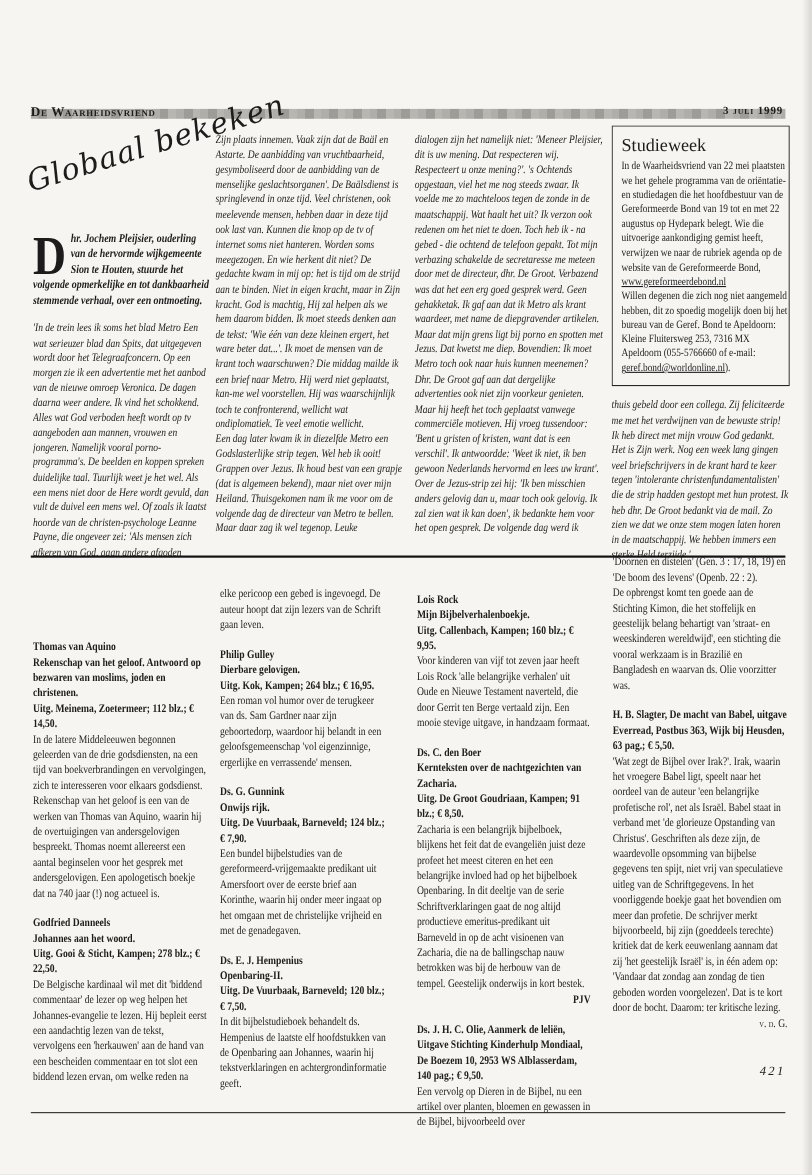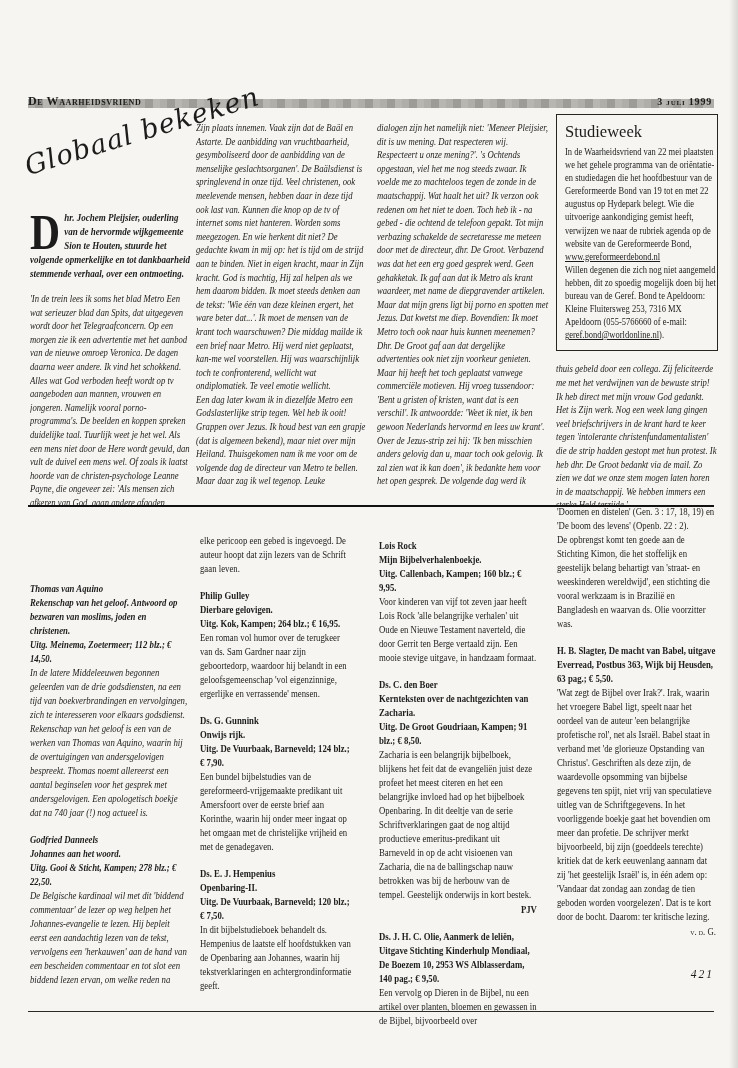--- a/index.html
+++ b/index.html
@@ -70,21 +70,21 @@
   
   .section-rule {
     position:absolute; left:28px; top:505px; width:686px; height:0;
     border-top:2.6px solid #121212;
   }
   .ank-title {
     position:absolute; left:28px; top:511px; margin:0;
     font-family:"Liberation Serif",serif; font-weight:normal;
     font-size:35px; letter-spacing:.4px;
   }
-  .acol1 { left:30px;  top:582px; width:158px; height:428px;font-style:italic; }
+  .acol1 { left:30px;  top:582px; width:158px; height:428px; }
   .acol2 { left:200px; top:515px; width:153px; height:495px;margin-top:19px; }
   .acol3 { left:379px; top:539px; width:158px; height:495px; }
   .acol4 { left:557px; top:505px; width:159px; height:495px; }
 
   .entry { margin:0 0 13px 0; }
   .bh   { font-weight:bold; font-size:10.5px; line-height:14px; }
   .brev { font-size:10.5px; line-height:14px; margin:0; }
   .cont { margin:0 0 13px 0; }
   .initials { text-align:right; font-weight:bold; font-size:10.5px; line-height:14px; margin-top:1px; }
   .initials.sc { font-weight:normal; font-variant:small-caps; }

